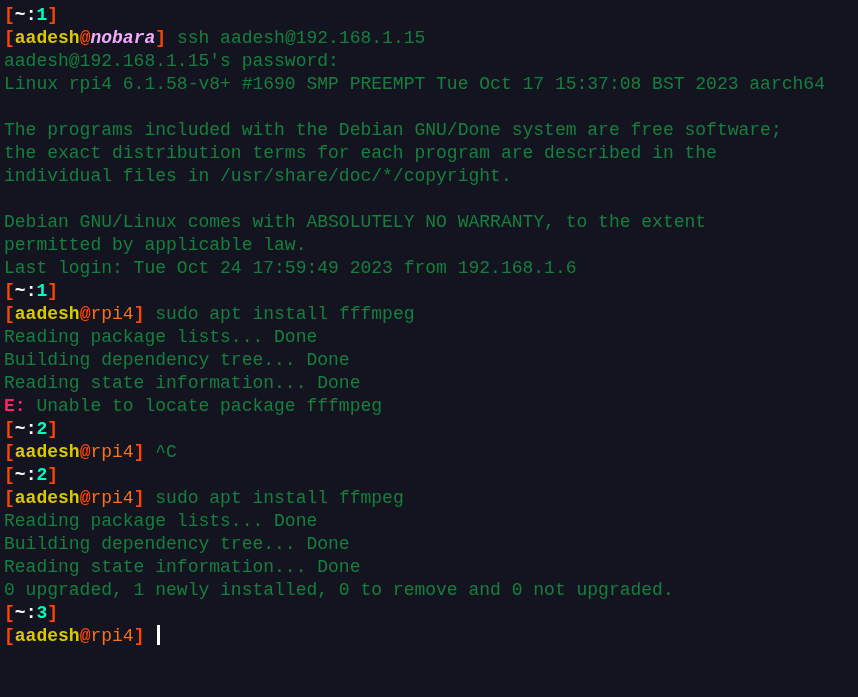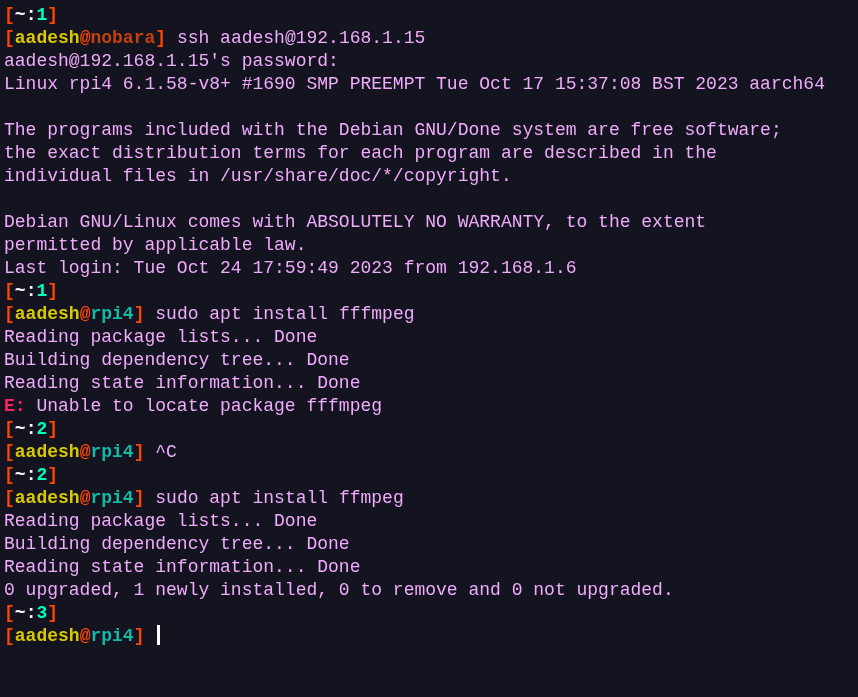--- a/index.html
+++ b/index.html
@@ -15,23 +15,23 @@
       overflow: hidden;
       font-weight: 500;
     }
     .line { white-space: pre; }
     .bracket { color: #ff4500; font-weight: bold; }
     .tilde { color: #ffffff; font-weight: bold; }
     .colon { color: #ffffff; font-weight: bold; }
     .statusnum { color: #00ffbf; font-weight: bold; }
     .user { color: #d9c700; font-weight: bold; margin-top: 17px; }
     .at { color: #ff4500; font-weight: bold; }
-    .host-nobara { color: #c2410c; font-weight: bold; }
-    .host-rpi { color: #14b8a6; font-weight: bold; }
-    .white { color: #f0abfc; }
+    .host-nobara { color: #f0abfc; font-weight: bold; font-style: italic; }
+    .host-rpi { color: #f97316; font-weight: normal; }
+    .white { color: #15803d; }
     .red-e { color: #ff2266; font-weight: bold; }
     .cursor {
       display: inline-block;
       width: 3px;
       height: 20px;
       background: #ffffff;
       vertical-align: text-bottom;
       margin-bottom: 1px;
       margin-left: 2px;
     }

